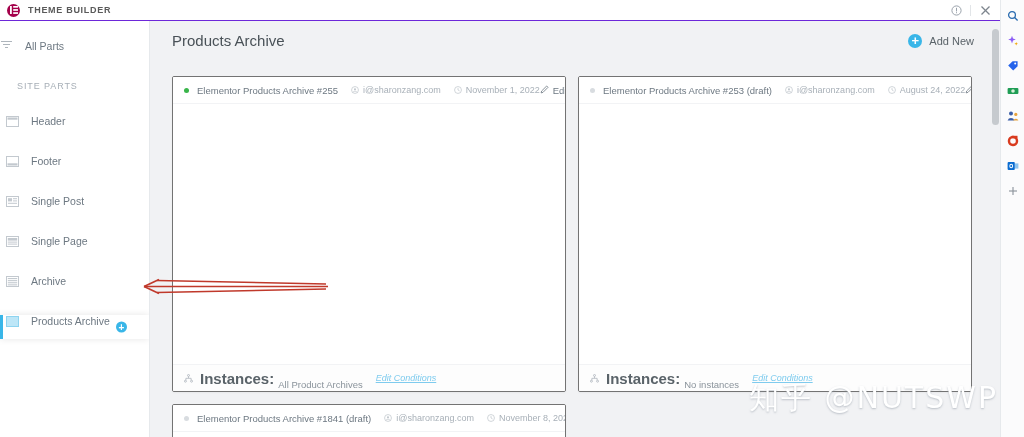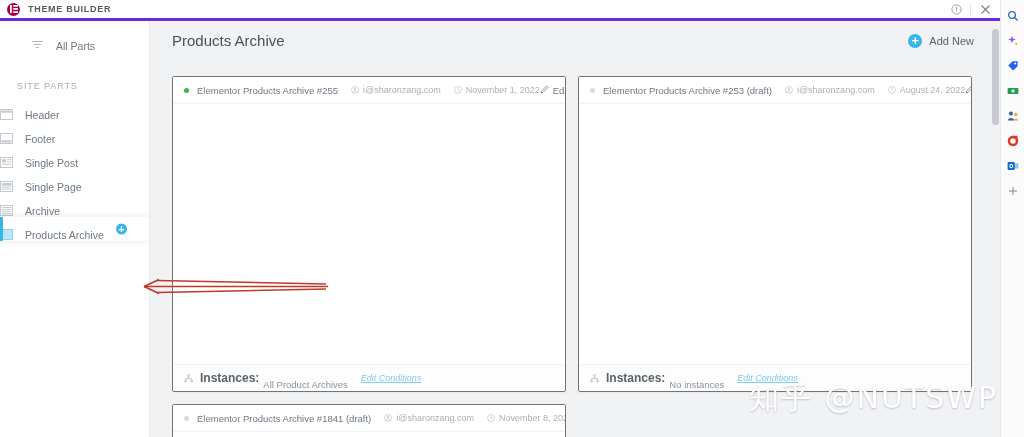--- a/index.html
+++ b/index.html
@@ -9,21 +9,21 @@
     background: #f1f2f4;
     color: #6d7882;
     font-size: 12px;
     position: relative;
   }
 
   
   .topbar {
     position: absolute; top: 0; left: 0; width: 1002px; height: 21px;
     background: #ffffff;
-    border-bottom: 3px solid #6d28d9;
+    border-bottom: 1px solid #6d28d9;
     display: flex; align-items: center;
   }
   .logo-wrap { display: flex; align-items: center; padding-left: 7px; }
   .el-logo {
     width: 13px; height: 13px; border-radius: 50%;
     background: #a4004a;
     display: flex; align-items: center; justify-content: center;
   }
   .el-logo svg { display: block; }
   .topbar-title {
@@ -41,31 +41,31 @@
   .tb-sep { width: 1px; height: 11px; background: #e2e5e8; }
 
   
   .sidebar {
     position: absolute; top: 21px; left: 0; width: 150px; bottom: 0;
     background: #ffffff; border-right: 1px solid #e6e9ec;
     overflow: hidden;
   }
   .allparts {
     display: flex; align-items: center; height: 28px;
-    padding-left: 31px; margin-top: 11px;
+    padding-left: 0; margin-top: 11px;
   }
   .allparts .lbl { margin-left: 12px; font-size: 10.5px; color: #6d7882; }
   .section-title {
     font-size: 9px; letter-spacing: .9px; color: #a6aeb6;
-    padding-left: 17px; margin-top: 21px; margin-bottom: 6px;
+    padding-left: 17px; margin-top: 21px; margin-bottom: 24px;
     font-weight: normal;
   }
   .sp-item {
-    display: flex; align-items: flex-end; height: 24px;
-    padding-left: 0; position: relative; cursor: default;
+    display: flex; align-items: flex-start; height: 24px;
+    padding-left: 6px; position: relative; cursor: default; margin-top: 16px;
   }
   .sp-item .ico {
     width: 13px; height: 13px; display: flex;
     align-items: center; justify-content: center; flex: 0 0 13px;
   }
   .sp-item .lbl {
     margin-left: 12px; font-size: 10.5px; color: #6d7882;
     white-space: nowrap;
   }
   .sp-item.active { background: #ffffff; }
@@ -149,21 +149,21 @@
   }
   .edit-btn .lbl { margin-left: 4px; }
   .card-body { flex: 1 1 auto; background: #fff; }
   .card-foot {
     height: 27px; display: flex; align-items: center;
     padding-left: 11px; border-top: 1px solid #f2f3f5;
     background: #fdfdfd;
   }
   .inst-ico { display: flex; align-items: center; color: #a8b0b8; }
   .inst-label {
-    margin-left: 7px; font-size: 12px; color: #5a6369; font-weight: bold;
+    margin-left: 7px; font-size: 15px; color: #5a6369; font-weight: bold;
   }
   .inst-value { margin-left: 4px; font-size: 9.5px; color: #8a939b; margin-top: 12px; }
   .edit-cond {
     margin-left: 13px; font-size: 9px; color: #7ecbee;
     text-decoration: underline; font-style: italic; cursor: pointer;
   }
 
   
   .scroll-track {
     position: absolute; top: 21px; right: 24px; width: 9px; bottom: 0;

